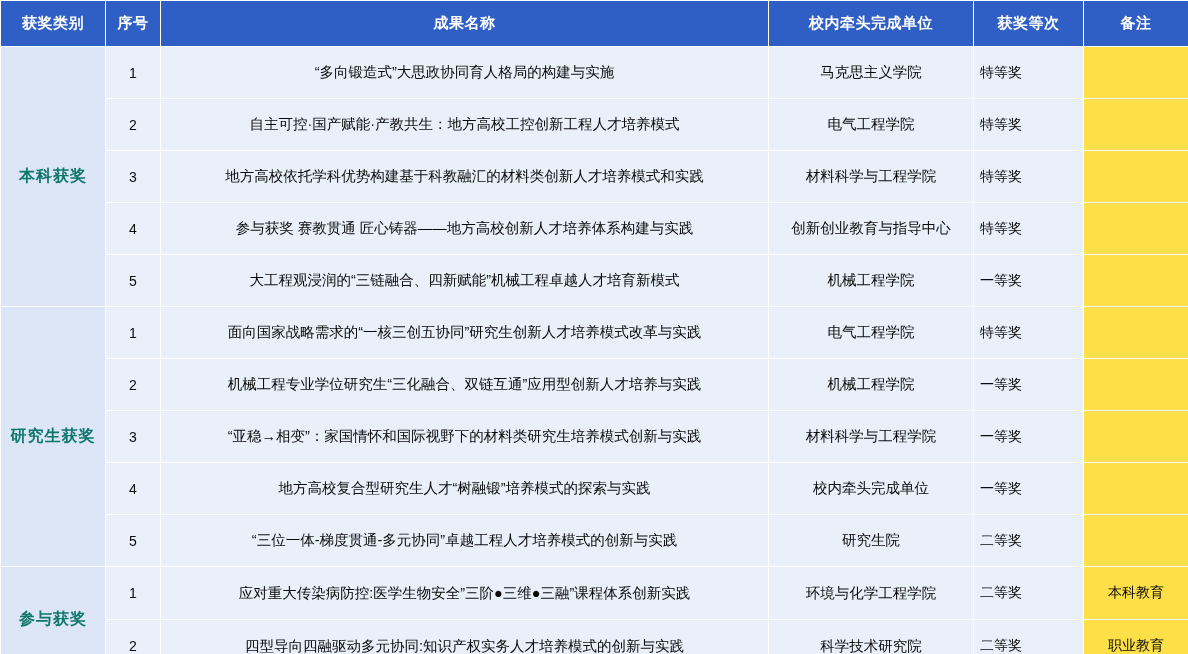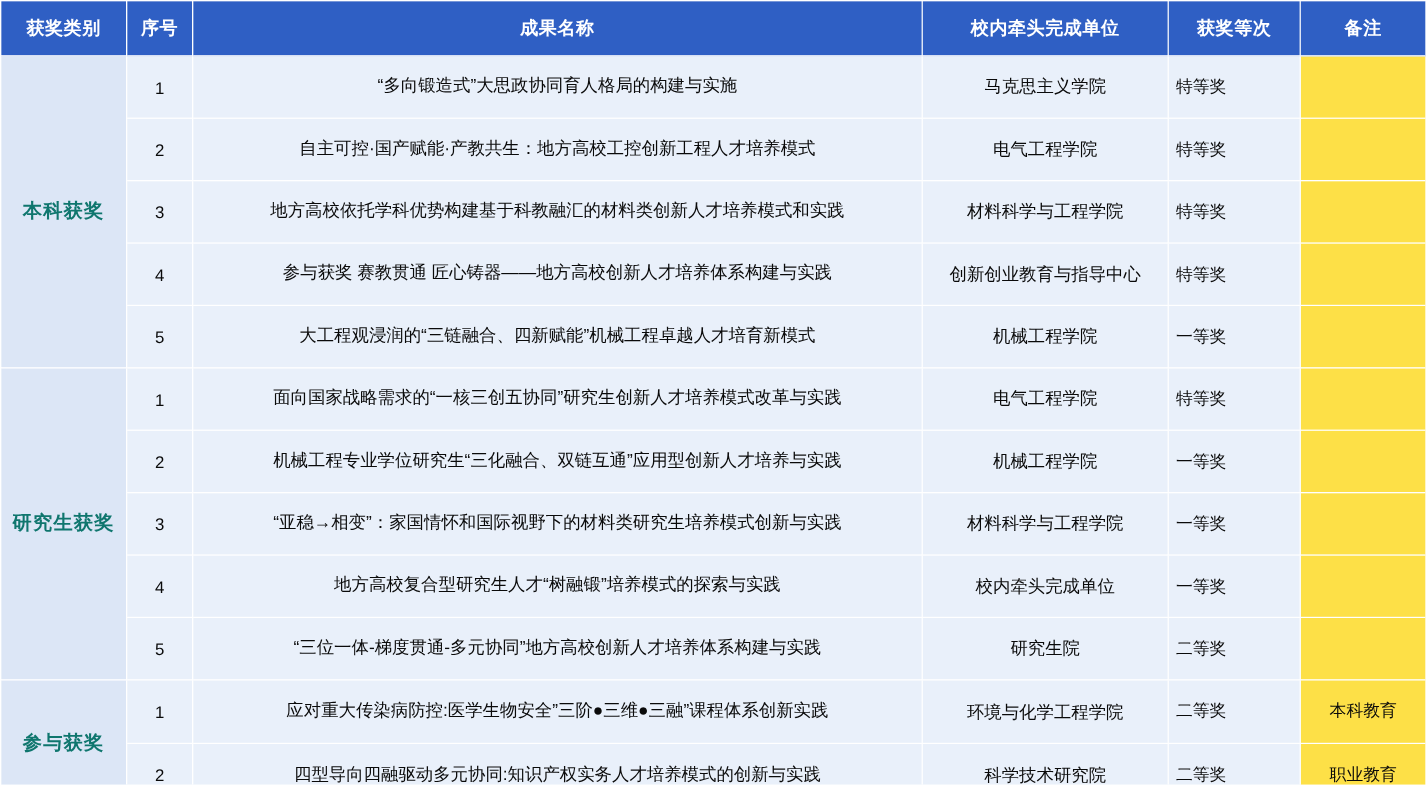--- a/index.html
+++ b/index.html
@@ -171,21 +171,21 @@
       </tr>
       <tr class="row">
         <td class="no">4</td>
         <td class="name">地方高校复合型研究生人才“树融锻”培养模式的探索与实践</td>
         <td class="unit">校内牵头完成单位</td>
         <td class="level">一等奖</td>
         <td class="note"></td>
       </tr>
       <tr class="row">
         <td class="no">5</td>
-        <td class="name">“三位一体-梯度贯通-多元协同”地方高校创新人才培养体系构建与实践</td>
+        <td class="name">“三位一体-梯度贯通-多元协同”卓越工程人才培养模式的创新与实践</td>
         <td class="unit">研究生院</td>
         <td class="level">二等奖</td>
         <td class="note"></td>
       </tr>
 
       <tr class="row-tall">
         <td class="cat" rowspan="2">参与获奖</td>
         <td class="no">1</td>
         <td class="name">应对重大传染病防控:医学生物安全”三阶●三维●三融”课程体系创新实践</td>
         <td class="unit">环境与化学工程学院</td>

